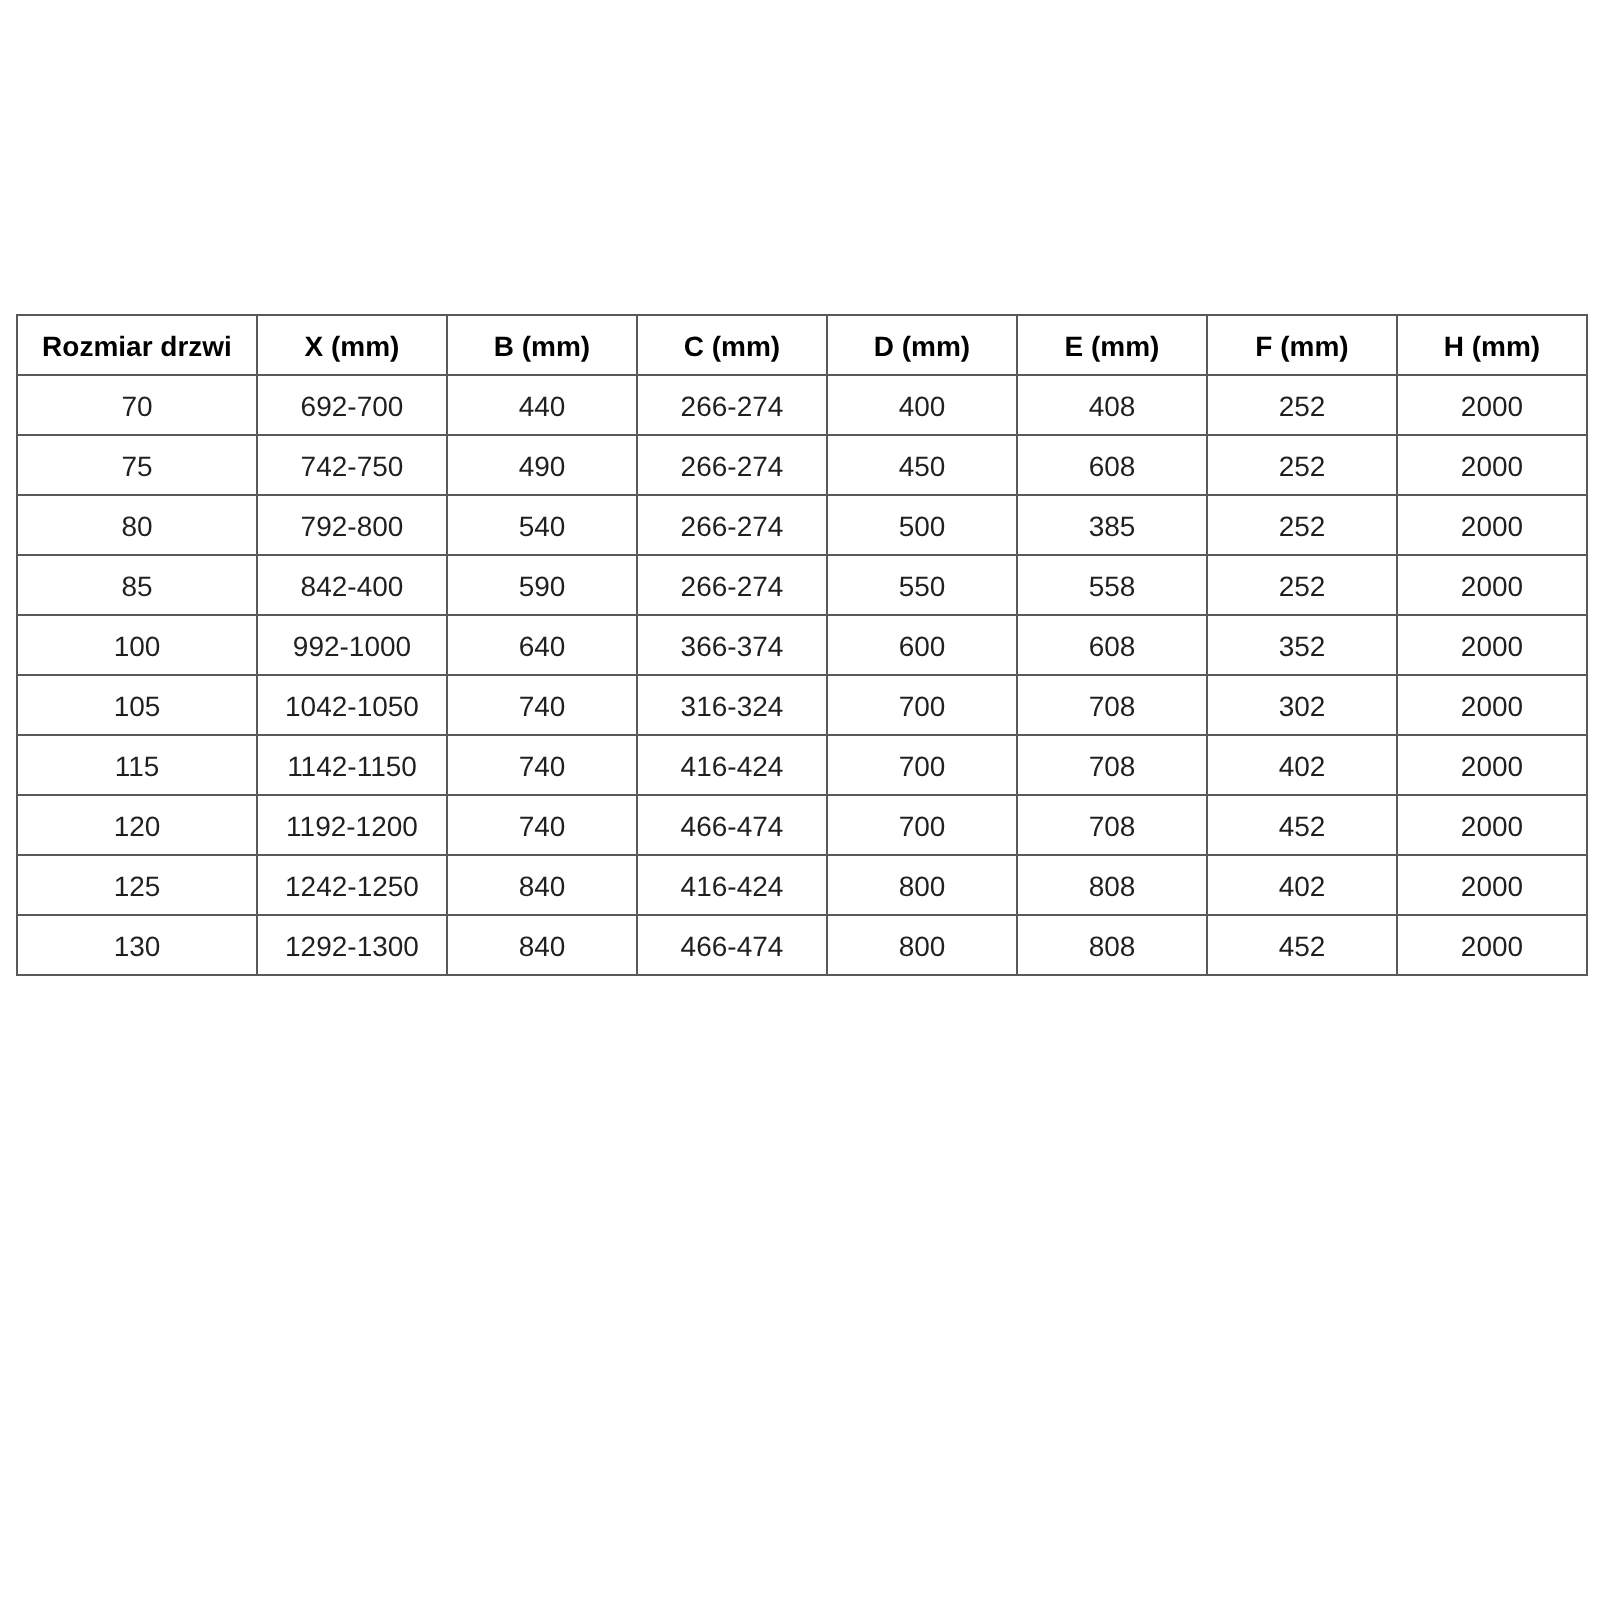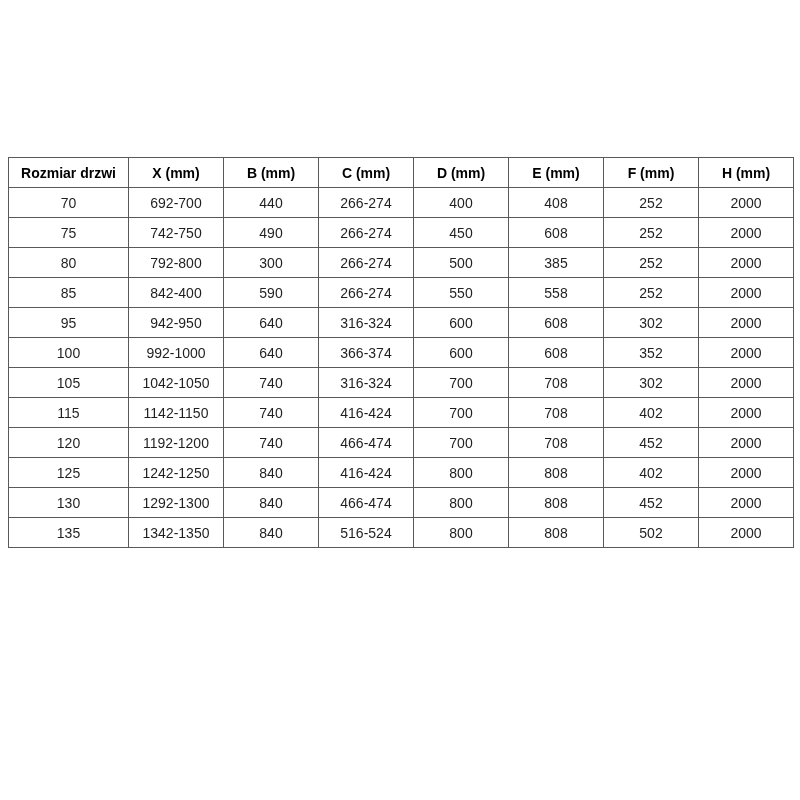--- a/index.html
+++ b/index.html
@@ -88,45 +88,35 @@
           <td>490</td>
           <td>266-274</td>
           <td>450</td>
           <td>608</td>
           <td>252</td>
           <td>2000</td>
         </tr>
         <tr>
           <td>80</td>
           <td>792-800</td>
-          <td>300</td>
+          <td>540</td>
           <td>266-274</td>
           <td>500</td>
           <td>385</td>
           <td>252</td>
           <td>2000</td>
         </tr>
         <tr>
           <td>85</td>
           <td>842-400</td>
           <td>590</td>
           <td>266-274</td>
           <td>550</td>
           <td>558</td>
           <td>252</td>
-          <td>2000</td>
-        </tr>
-        <tr>
-          <td>95</td>
-          <td>942-950</td>
-          <td>640</td>
-          <td>316-324</td>
-          <td>600</td>
-          <td>608</td>
-          <td>302</td>
           <td>2000</td>
         </tr>
         <tr>
           <td>100</td>
           <td>992-1000</td>
           <td>640</td>
           <td>366-374</td>
           <td>600</td>
           <td>608</td>
           <td>352</td>
@@ -175,25 +165,15 @@
         <tr>
           <td>130</td>
           <td>1292-1300</td>
           <td>840</td>
           <td>466-474</td>
           <td>800</td>
           <td>808</td>
           <td>452</td>
           <td>2000</td>
         </tr>
-        <tr>
-          <td>135</td>
-          <td>1342-1350</td>
-          <td>840</td>
-          <td>516-524</td>
-          <td>800</td>
-          <td>808</td>
-          <td>502</td>
-          <td>2000</td>
-        </tr>
       </tbody>
   </table>
 </div>
 
 </body></html>

